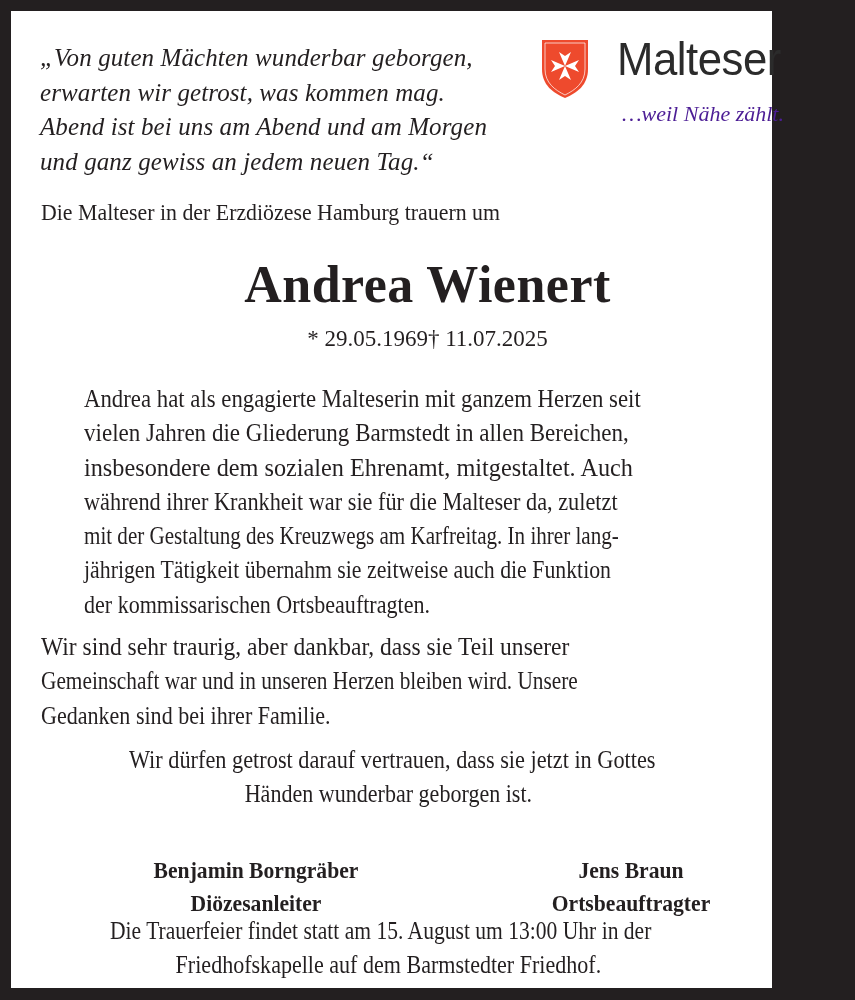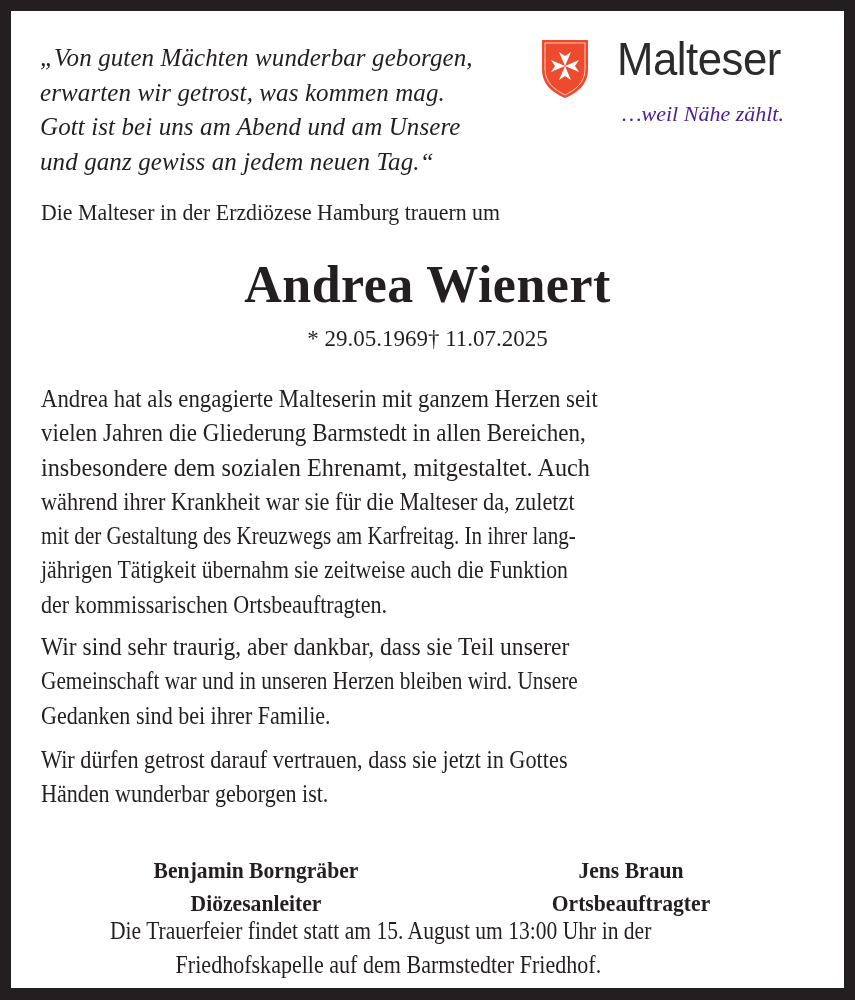--- a/index.html
+++ b/index.html
@@ -5,21 +5,21 @@
   html, body { margin: 0; padding: 0; }
   body {
     width: 855px; height: 1000px;
     background: #231f20;
     position: relative;
     overflow: hidden;
   }
   .card {
     position: absolute;
     left: 11px; top: 11px;
-    width: 833px; height: 977px;
+    width: 761px; height: 977px;
     background: #ffffff;
     color: #231f20;
     font-family: "Liberation Serif", "DejaVu Serif", serif;
   }
   .quote {
     position: absolute;
     left: 29px; top: 30px;
     width: 500px;
     font-style: italic;
     font-size: 25px;
@@ -60,40 +60,40 @@
   }
   .dates span + span { }
   .para {
     position: absolute; left: 30px; width: 772px;
     font-size: 24.5px; line-height: 34.3px;
   }
   .para .line {
     white-space: nowrap; display: block;
     transform-origin: left top;
   }
-  .p1 { top: 371px; }
+  .p1 { top: 371px; margin-left: 43px; }
   .p2 { top: 619px; }
-  .p3 { top: 732px; }
+  .p3 { top: 732px; text-align: center; }
   .p4 { top: 903px; text-align: center; }
   .sig {
     position: absolute; top: 843px; text-align: center;
     font-weight: bold; font-size: 23.5px; line-height: 33px;
   }
   .sig1 { left: 80px; width: 330px; }
   .sig2 { left: 470px; width: 300px; }
 </style>
 </head>
 <body>
 
 <div class="card">
 
   <div class="quote">
     <div>„Von guten Mächten wunderbar geborgen,</div>
     <div>erwarten wir getrost, was kommen mag.</div>
-    <div>Gott ist bei uns am Abend und am Unsere</div>
+    <div>Abend ist bei uns am Abend und am Morgen</div>
     <div>und ganz gewiss an jedem neuen Tag.“</div>
   </div>
 
   <div class="logo">
     <svg class="shield" viewBox="0 0 48 60">
       <path d="M1 1 H47 V30 C47 46 36 54 24 59 C12 54 1 46 1 30 Z" fill="#ee4a2d"></path>
       <path d="M4 4 H44 V30 C44 44 34 51 24 56 C14 51 4 44 4 30 Z" fill="none" stroke="#ffffff" stroke-width="1" opacity="0.7"></path>
       <g fill="#ffffff" transform="translate(24,27)">
         <path d="M0 0 L-6 -14 L0 -10 L6 -14 Z"></path>
         <path d="M0 0 L-6 14 L0 10 L6 14 Z"></path>

